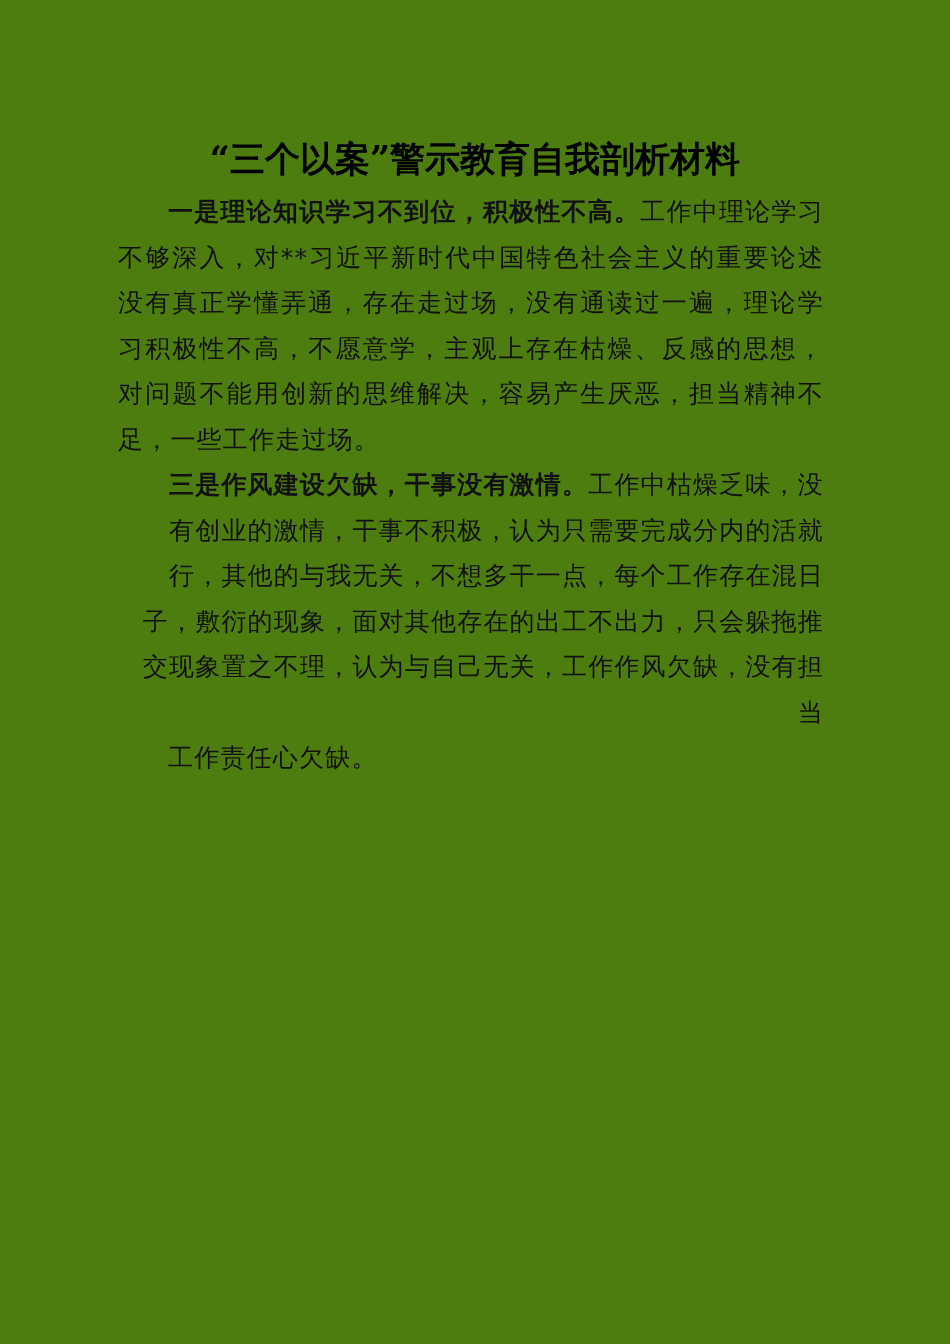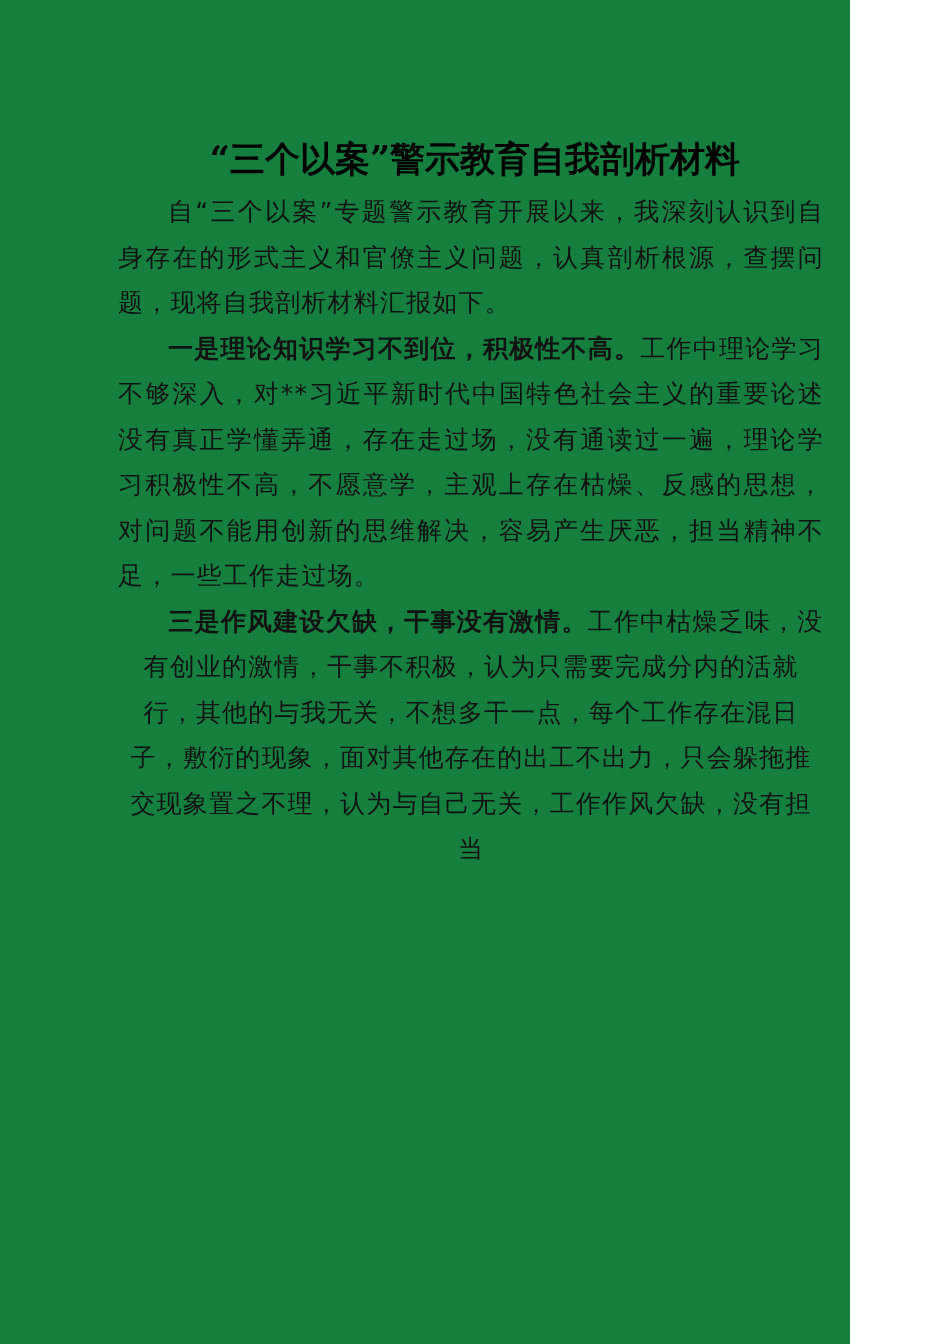--- a/index.html
+++ b/index.html
@@ -1,17 +1,17 @@
 <!DOCTYPE html>
 <html><head>
 <meta charset="utf-8">
 <style>
   html, body { margin: 0; padding: 0; background: #ffffff; }
   body { width: 950px; height: 1344px; position: relative; overflow: hidden; }
-  .page { position: absolute; left: 0; top: 0; width: 850px; height: 1344px; background: #15803d; }
+  .page { position: absolute; left: 0; top: 0; width: 950px; height: 1344px; background: #4d7c0f; }
   .title {
     position: absolute; left: 0; width: 950px; top: 136px;
     text-align: center;
     font-family: "DejaVu Serif", "Liberation Serif", serif;
     font-weight: bold; font-size: 35px; line-height: 46px; color: #000;
     letter-spacing: 0px;
   }
   .body {
     position: absolute; left: 118px; top: 189px; width: 706px;
     font-family: "DejaVu Sans", "Liberation Sans", sans-serif;
@@ -23,17 +23,17 @@
   .heading { margin: 0; text-indent: 2em; font-weight: normal; color: #000; }
   .lead { font-weight: bold; font-family: Liberation Serif, serif; }
   .tail { margin: 0; text-indent: 2em; }
 </style>
 </head>
 <body>
 
 <div class="page">
   <div class="title">“三个以案”警示教育自我剖析材料</div>
   <div class="body">
-    <p class="p">自“三个以案”专题警示教育开展以来，我深刻认识到自身存在的形式主义和官僚主义问题，认真剖析根源，查摆问题，现将自我剖析材料汇报如下。</p>
     <p class="p"><span class="lead">一是理论知识学习不到位，积极性不高。</span><span>工作中理论学习不够深入，对**习近平新时代中国特色社会主义的重要论述没有真正学懂弄通，存在走过场，没有通读过一遍，理论学习积极性不高，不愿意学，主观上存在枯燥、反感的思想，对问题不能用创新的思维解决，容易产生厌恶，担当精神不足，一些工作走过场。</span></p>
-    <p class="p" style="text-align:center"><span class="lead">三是作风建设欠缺，干事没有激情。</span><span>工作中枯燥乏味，没有创业的激情，干事不积极，认为只需要完成分内的活就行，其他的与我无关，不想多干一点，每个工作存在混日子，敷衍的现象，面对其他存在的出工不出力，只会躲拖推交现象置之不理，认为与自己无关，工作作风欠缺，没有担当</span></p>
+    <p class="p" style="text-align:right"><span class="lead">三是作风建设欠缺，干事没有激情。</span><span>工作中枯燥乏味，没有创业的激情，干事不积极，认为只需要完成分内的活就行，其他的与我无关，不想多干一点，每个工作存在混日子，敷衍的现象，面对其他存在的出工不出力，只会躲拖推交现象置之不理，认为与自己无关，工作作风欠缺，没有担当</span></p>
+    <p class="tail">工作责任心欠缺。</p>
   </div>
 </div>
 
 </body></html>

